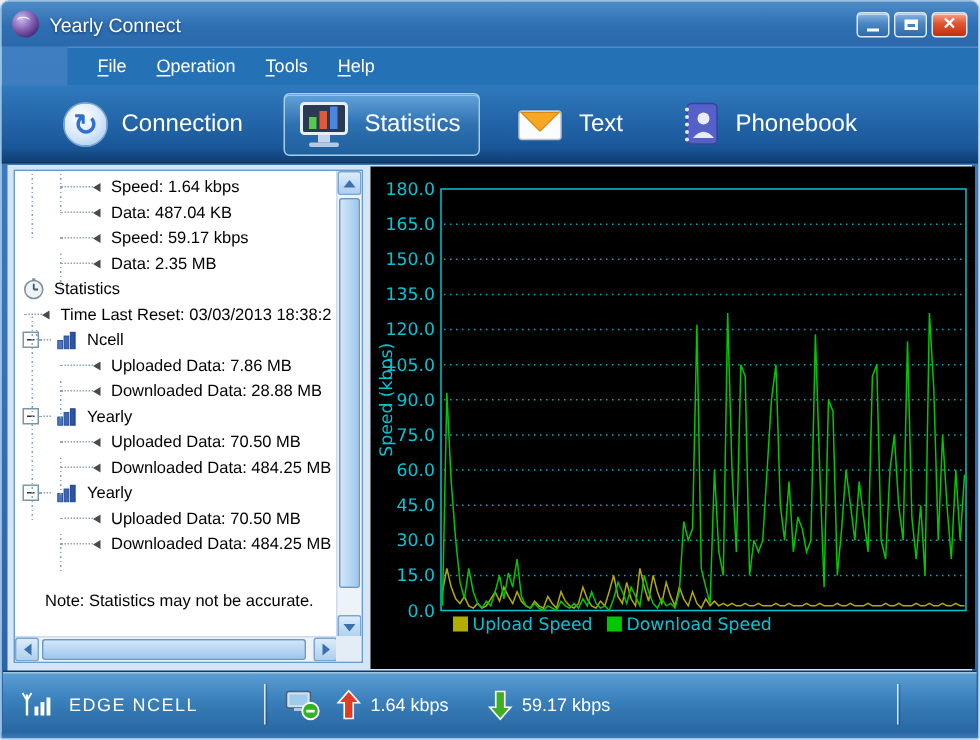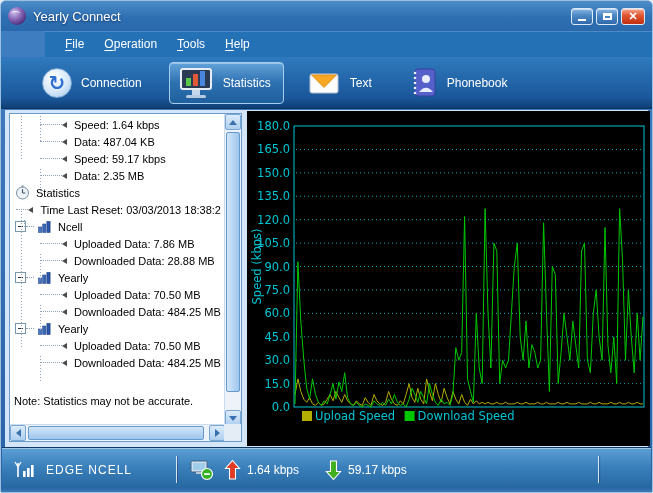--- a/index.html
+++ b/index.html
@@ -32,21 +32,21 @@
   .menu-item { color:#fff; font-size:12px; padding:0 10px; line-height:25px; }
   .menu-item u { text-underline-offset:2px; }
 
   
   .toolbar { position:absolute; left:0; right:0; top:56px; height:52px;
     background:linear-gradient(#2f7abd,#1a579a 80%,#0f3f74); border-bottom:1px solid #0c3564;
     display:flex; align-items:center; padding-left:32px; gap:14px; }
   .tb-btn { display:flex; align-items:center; gap:9px; padding:4px 12px 4px 8px; border:1px solid transparent; }
   .tb-btn.selected { border:1px solid #a5cdec; border-radius:4px;
     background:linear-gradient(#63a3da,#2e71b0 50%,#1f5f9e); box-shadow:inset 0 1px rgba(255,255,255,.35); }
-  .tb-label { color:#fff; font-size:12px; }
+  .tb-label { color:#fff; font-size:16px; }
   .ic-refresh { width:30px; height:30px; border-radius:50%; display:flex; align-items:center; justify-content:center;
     background:radial-gradient(circle at 40% 32%, #ffffff, #d5e7f8 55%, #9cc2ea);
     border:1px solid #7aa6d4; color:#2e6fd0; font-size:20px; font-weight:bold; font-family:"DejaVu Sans",sans-serif; }
   .ic-monitor { width:36px; height:32px; position:relative; display:inline-block; }
   .ic-monitor .scr { position:absolute; left:2px; top:1px; width:32px; height:22px; background:#2a3a55;
     border:2px solid #e8eef5; border-radius:3px; display:flex; align-items:flex-end; gap:2px; padding:2px 4px; }
   .ic-monitor .scr i { display:block; width:5px; }
   .ic-monitor .b1 { height:8px;  background:#58c84a; }
   .ic-monitor .b2 { height:12px; background:#e05a3a; }
   .ic-monitor .b3 { height:15px; background:#4a86e0; }
@@ -64,21 +64,21 @@
   .dots { display:inline-block; height:0; border-top:1px dotted #8fa4b8; }
   .vguide { position:absolute; width:1px;
     background:repeating-linear-gradient(to bottom,#8fa4b8 0 1px,transparent 1px 3px); }
   .expand-box { width:11px; height:11px; border:1px solid #7a96ab; background:#fff; flex:none; position:relative; }
   .expand-box::after { content:""; position:absolute; left:2px; top:4px; width:5px; height:1px; background:#333; }
   .leaf-marker { width:0; height:0; border-top:3px solid transparent; border-bottom:3px solid transparent;
     border-right:5px solid #4a4a4a; margin-right:4px; flex:none; }
   .tree-icon { width:16px; height:16px; flex:none; margin:0 3px 0 2px; display:flex; align-items:center; justify-content:center; }
   .tree-label { padding:1px 3px; }
   .tree-label.selected { background:linear-gradient(#dff0fc,#b9dcf7); border:1px solid #4a90d0; }
-  .tree-note { position:absolute; left:4px; top:281px; font-size:11px; color:#000; }
+  .tree-note { position:absolute; left:20px; top:281px; font-size:11px; color:#000; }
 
   
   .v-scroll { position:absolute; right:0; top:0; width:17px; height:312px; background:#eef3fa; border-left:1px solid #ccdcee; }
   .h-scroll { position:absolute; left:0; bottom:0; height:17px; width:215px; background:#eef3fa; border-top:1px solid #ccdcee; }
   .sb-corner { position:absolute; right:0; bottom:0; width:17px; height:17px; background:#e4ecf6; }
   .sb-btn { position:absolute; width:16px; height:16px; border:1px solid #7aa6d4; border-radius:2px;
     background:linear-gradient(#dcecfb,#aecfef); display:flex; align-items:center; justify-content:center; }
   .sb-btn.up { top:0; left:0; } .sb-btn.down { bottom:0; left:0; }
   .sb-btn.left { left:0; top:0; } .sb-btn.right { right:0; top:0; }
   .v-thumb { position:absolute; left:1px; top:18px; width:14px; height:260px;

